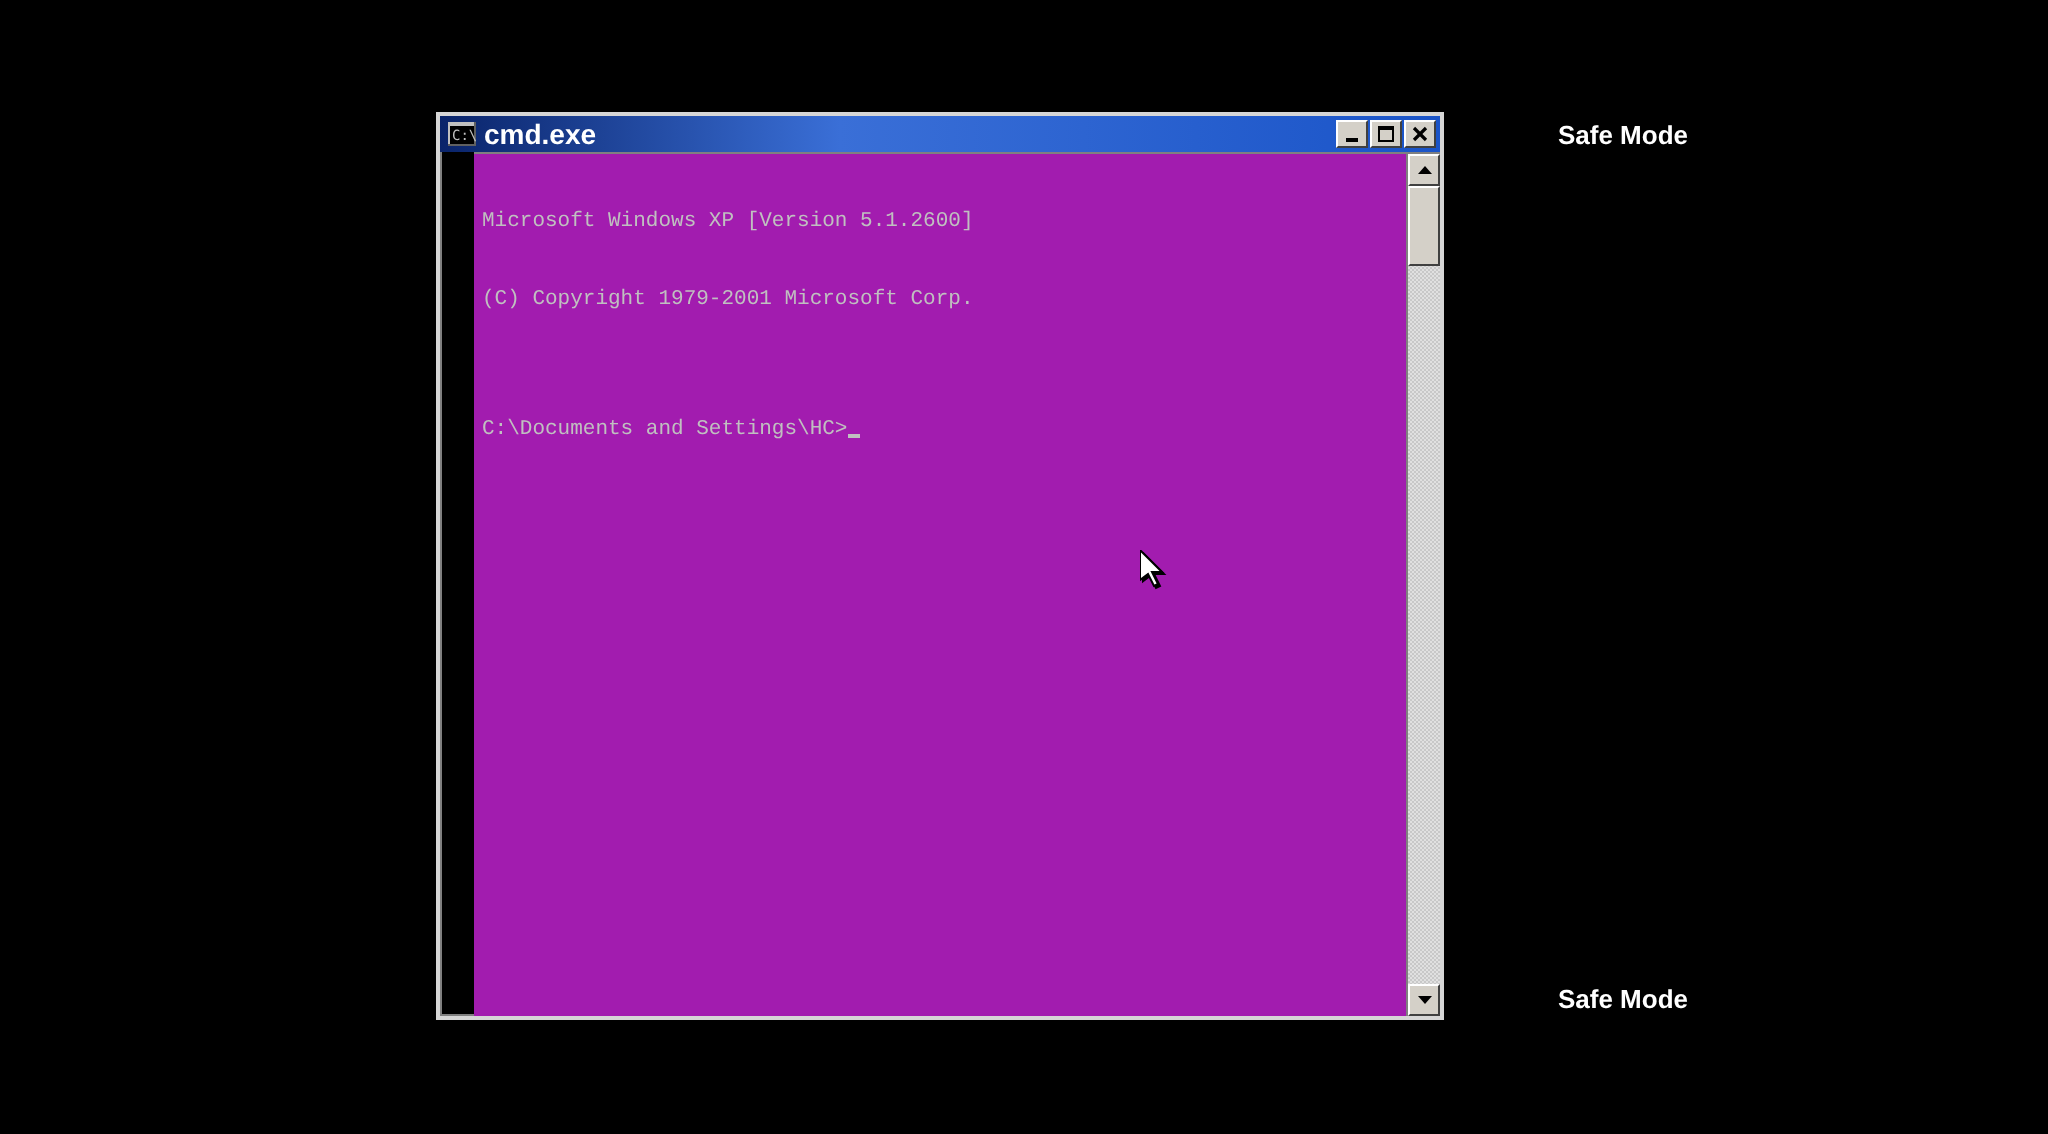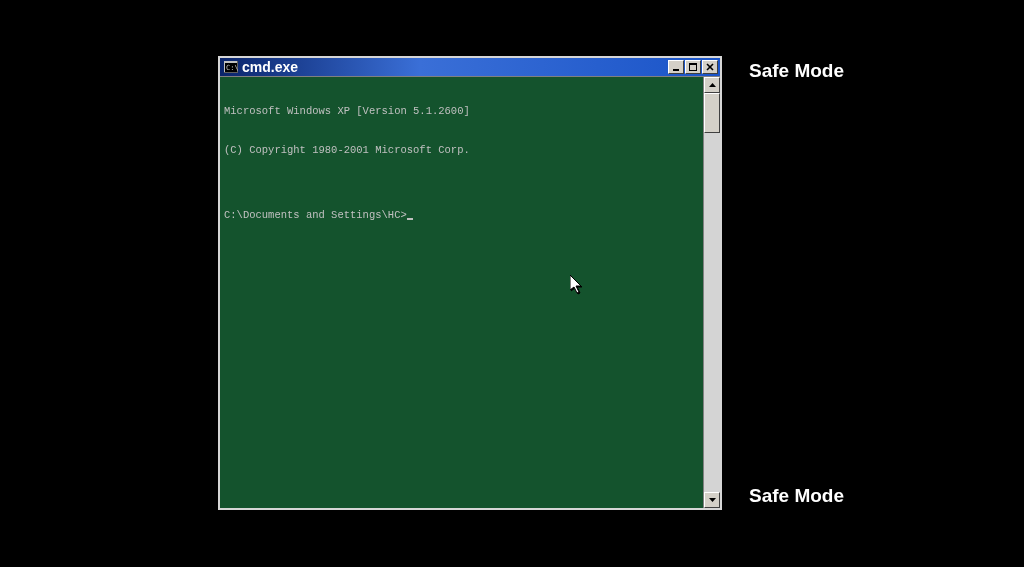--- a/index.html
+++ b/index.html
@@ -11,21 +11,21 @@
     overflow: hidden;
     font-family: "Lucida Console", Monaco, monospace;
     position: relative;
   }
 
   
   .safe-mode-label {
     position: absolute;
     color: #ffffff;
     font-family: Tahoma, Arial, sans-serif;
-    font-size: 19px;
+    font-size: 13px;
     font-weight: bold;
   }
   .safe-top-right { top: 60px; right: 180px; }
   .safe-bottom-right { bottom: 60px; right: 180px; }
 
   
   .cmd-window {
     position: absolute;
     top: 56px;
     left: 218px;
@@ -84,23 +84,24 @@
     color: #000;
     line-height: 1;
     cursor: default;
   }
   .t-btn svg { display: block; }
 
   
   .client-area {
     flex: 1 1 auto;
     display: flex;
-    background: #14532d;
+    background: #a21caf;
     border-top: 1px solid #808080;
     position: relative;
+    margin-left: 17px;
   }
   .console {
     flex: 1 1 auto;
     padding: 2px 4px;
     color: #c0c0c0;
     font-family: "Lucida Console", "Courier New", monospace;
     font-size: 10.5px;
     line-height: 13px;
     white-space: pre;
     overflow: hidden;
@@ -203,21 +204,21 @@
           <line x1="1" y1="1" x2="7" y2="7" stroke="#000" stroke-width="1.6"></line>
           <line x1="7" y1="1" x2="1" y2="7" stroke="#000" stroke-width="1.6"></line>
         </svg>
       </div>
     </div>
   </div>
 
   <div class="client-area">
     <div class="console">
       <span class="line">Microsoft Windows XP [Version 5.1.2600]</span>
-      <span class="line">(C) Copyright 1980-2001 Microsoft Corp.</span>
+      <span class="line">(C) Copyright 1979-2001 Microsoft Corp.</span>
       <span class="line"></span>
       <span class="prompt-line">
         <span>C:\Documents and Settings\HC&gt;</span><span class="cursor-block"></span>
       </span>
     </div>
     <div class="scrollbar">
       <div class="sb-btn">
         <svg width="7" height="4" viewBox="0 0 7 4">
             <polygon points="3.5,0 7,4 0,4" fill="#000"></polygon>
           </svg>

